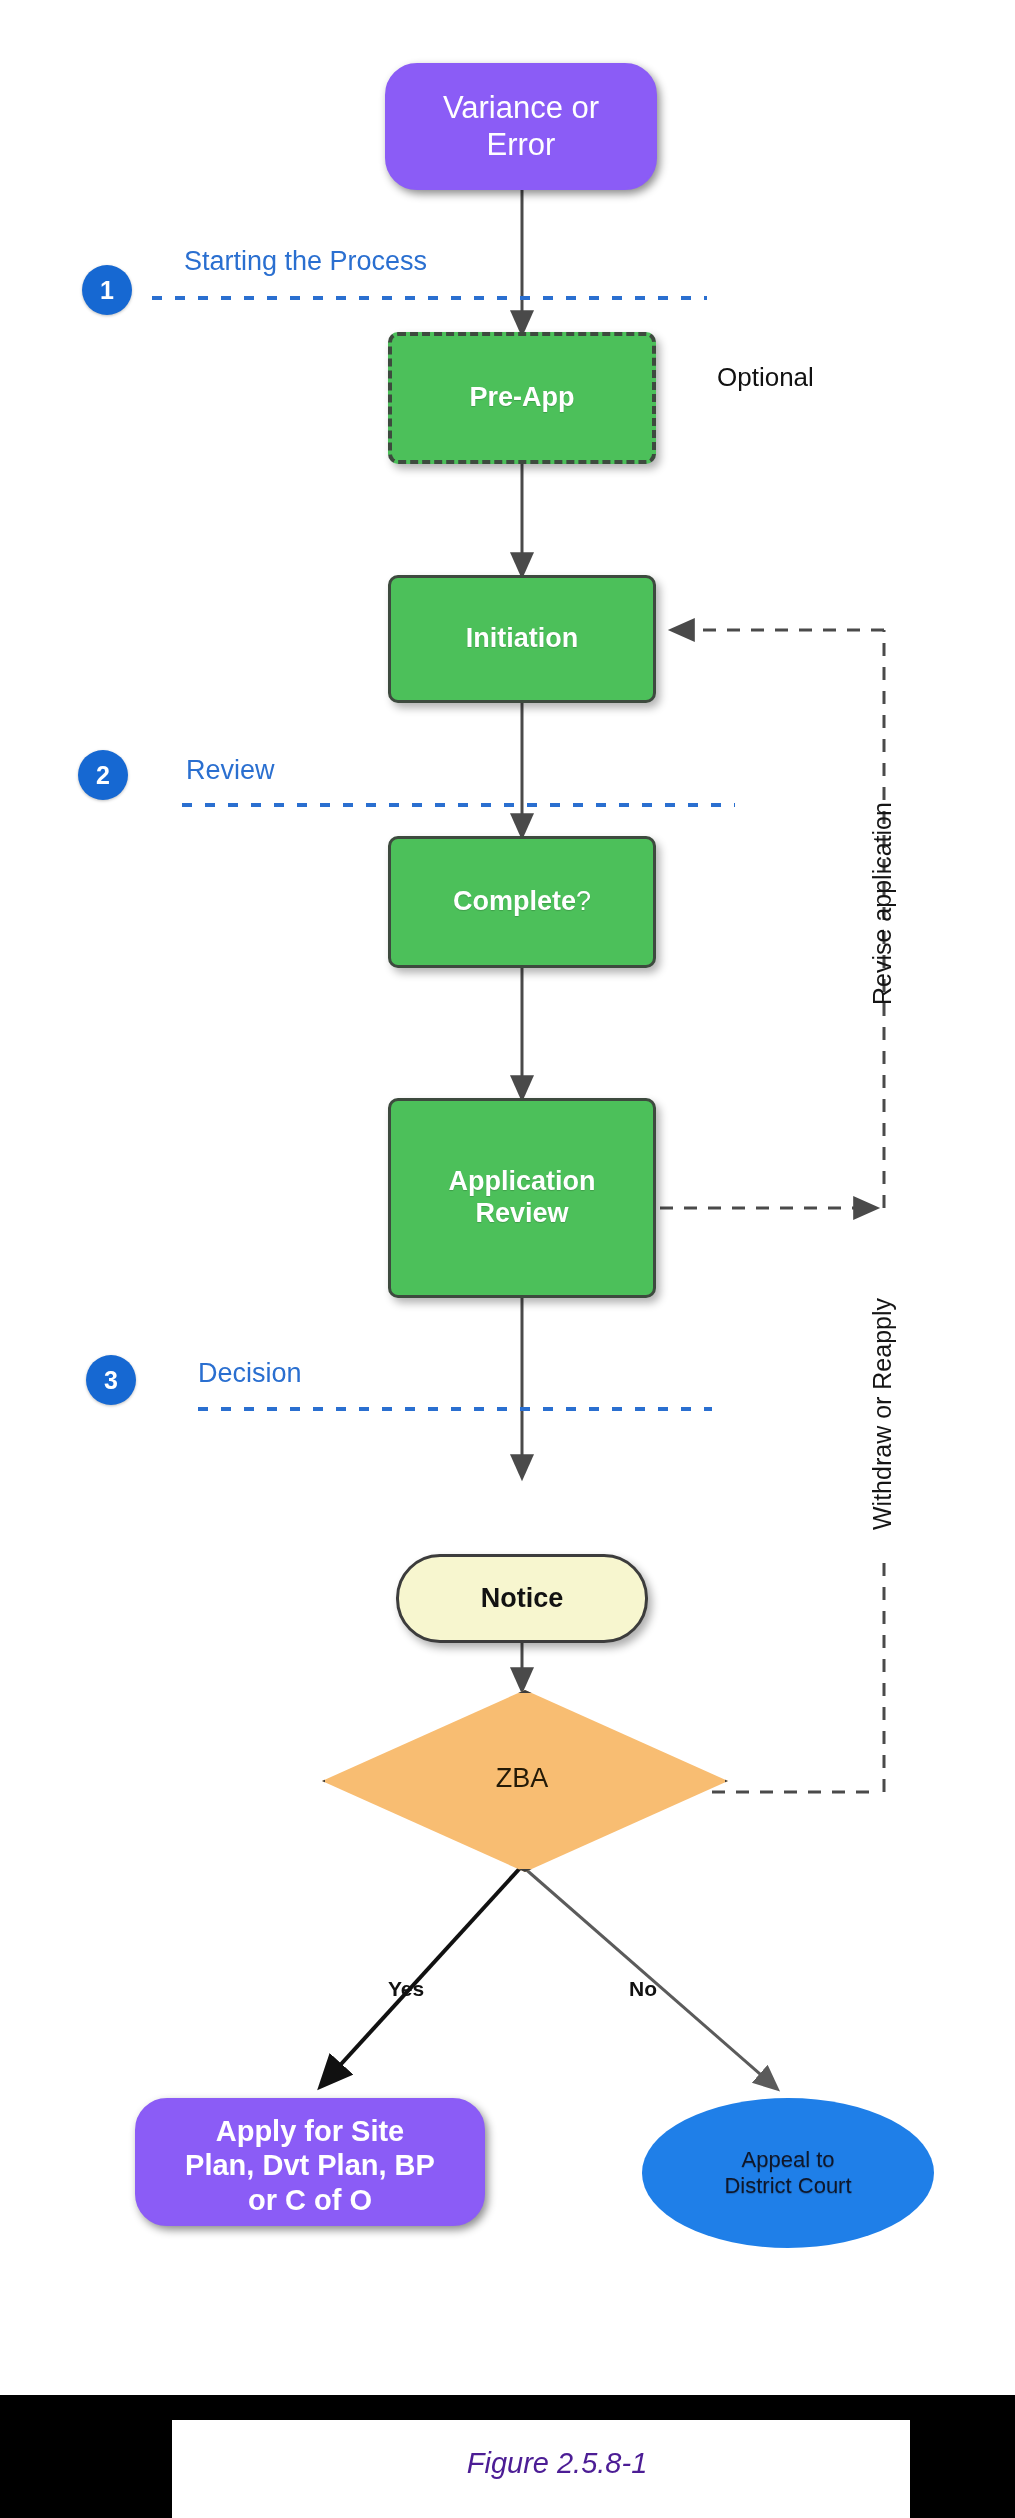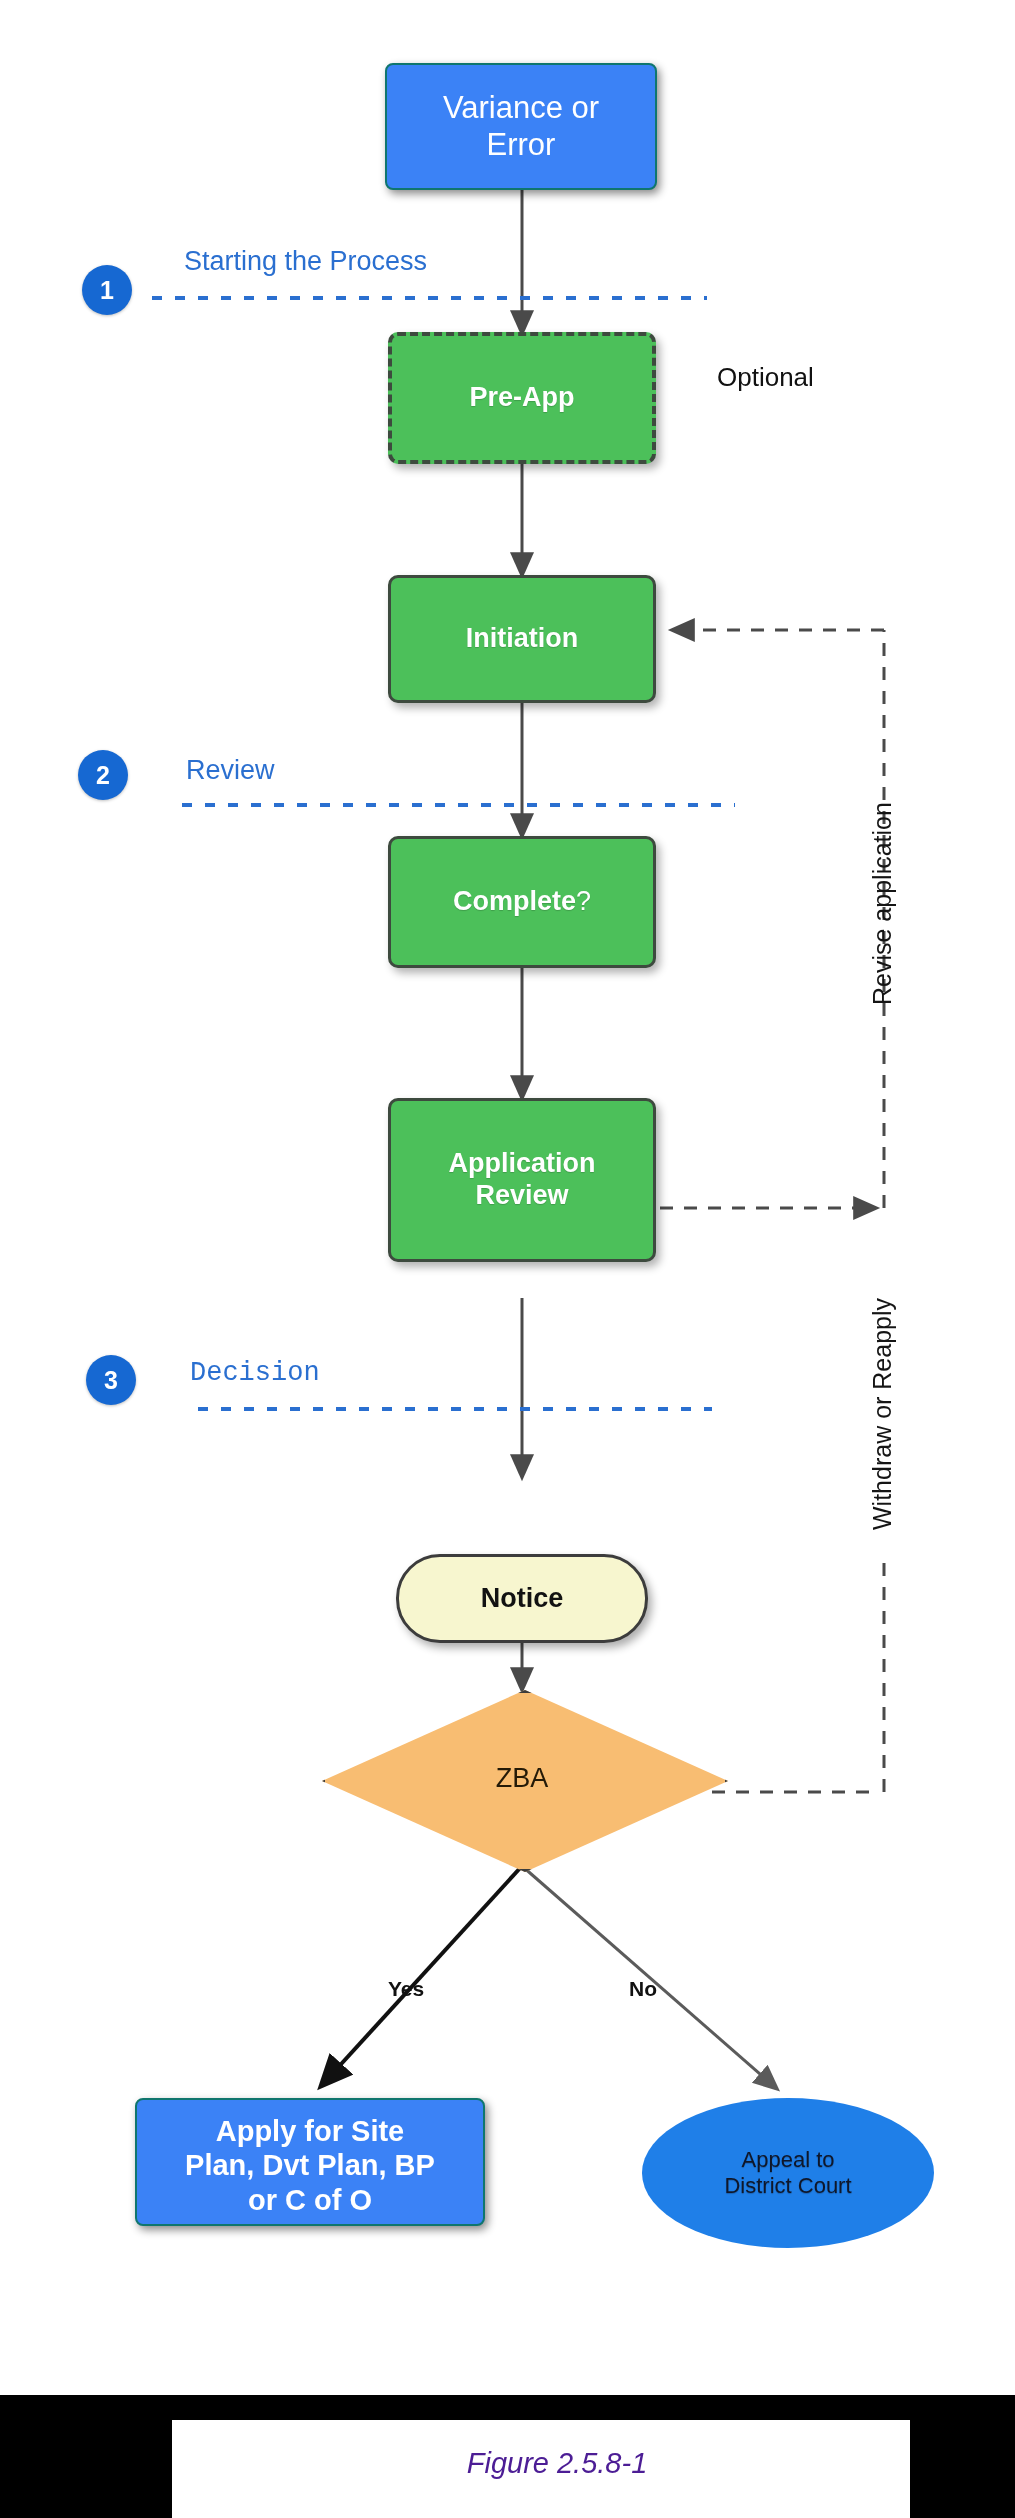--- a/index.html
+++ b/index.html
@@ -9,22 +9,22 @@
     -webkit-font-smoothing:antialiased;
   }
   #stage{position:absolute;left:0;top:0;width:1015px;height:2518px;}
   svg#wires{position:absolute;left:0;top:0;width:1015px;height:2518px;pointer-events:none;}
 
   .node{position:absolute;box-sizing:border-box;display:flex;align-items:center;
         justify-content:center;text-align:center;line-height:1.18;}
 
   
   .terminal{
-    background:#3b82f6;color:#ffffff;border-radius:8px;
-    border:2px solid #0f766e;
+    background:#8b5cf6;color:#ffffff;border-radius:32px;
+    border:2px solid #8b5cf6;
     font-size:31px;font-weight:400;
     box-shadow:3px 4px 9px rgba(0,0,0,.45);
   }
   .terminal.strong{font-weight:700;font-size:29px;}
 
   
   .proc{
     background:#4cc05a;color:#ffffff;border-radius:10px;
     border:3px solid #3d4a3e;
     font-size:27px;font-weight:700;
@@ -156,21 +156,21 @@
     <span>Initiation</span>
   </div>
 
   <div class="node proc" style="left:388px;top:836px;width:268px;height:132px;">
     <span style="display:inline-flex;align-items:baseline;">
       <span>Complete</span>
         <span class="q">?</span>
     </span>
   </div>
 
-  <div class="node proc" style="left:388px;top:1098px;width:268px;height:164px;">
+  <div class="node proc" style="left:388px;top:1098px;width:268px;height:200px;">
     <span style="white-space:pre-line;">Application
 Review</span>
   </div>
 
   <div class="node notice" style="left:396px;top:1554px;width:252px;height:89px;">
     <span>Notice</span>
   </div>
 
   <div class="diamond-wrap" style="left:322px;top:1690px;width:400px;height:176px;">
     <div class="diamond-shape"></div>
@@ -194,19 +194,19 @@
   <div class="vlabel" style="left:868px;top:1005px;">Revise application</div>
   <div class="vlabel" style="left:868px;top:1530px;">Withdraw or Reapply</div>
 
   <div class="step-badge" style="left:82px;top:265px;">1</div>
   <div class="step-label" style="left:184px;top:246px;">Starting the Process</div>
 
   <div class="step-badge" style="left:78px;top:750px;">2</div>
   <div class="step-label" style="left:186px;top:755px;">Review</div>
 
   <div class="step-badge" style="left:86px;top:1355px;">3</div>
-  <div class="step-label" style="left:190px;top:1358px;font-family:Liberation Mono, monospace;">Decision</div>
+  <div class="step-label" style="left:198px;top:1358px;">Decision</div>
 
   <div id="footer-band"></div>
   <div id="caption-card"></div>
   <div id="caption-text">Figure 2.5.8-1</div>
 
 </div>
 
 </body></html>

